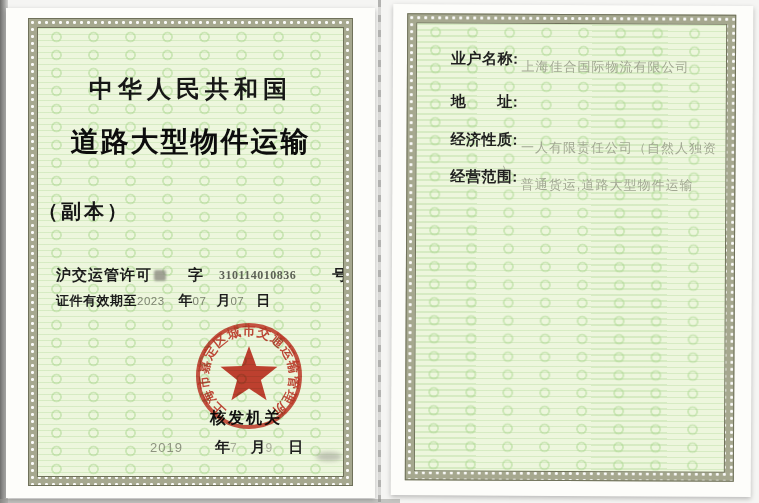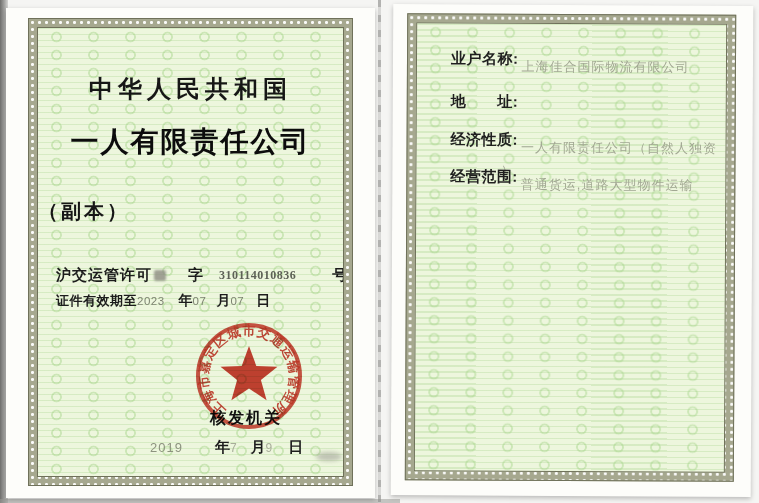--- a/index.html
+++ b/index.html
@@ -73,21 +73,21 @@
 <div class="scan">
   <div class="edge-left"></div>
   <div class="edge-bottom"></div>
 
   <div class="paper paper-left">
     <div class="frame frame-left">
       <div class="cert">
 
         <div class="abs country">中华人民共和国</div>
 
-        <div class="abs main-title">一人有限责任公司</div>
+        <div class="abs main-title">道路大型物件运输</div>
 
         <div class="abs copy-type">（副本）</div>
 
         <div class="abs license-line">
           <span class="lic-prefix">沪交运管许可</span>
           <span class="lic-smudge"></span>
           <span class="lic-zi">字</span>
           <span class="lic-number">310114010836</span>
           <span class="lic-suffix">号</span>
         </div>

